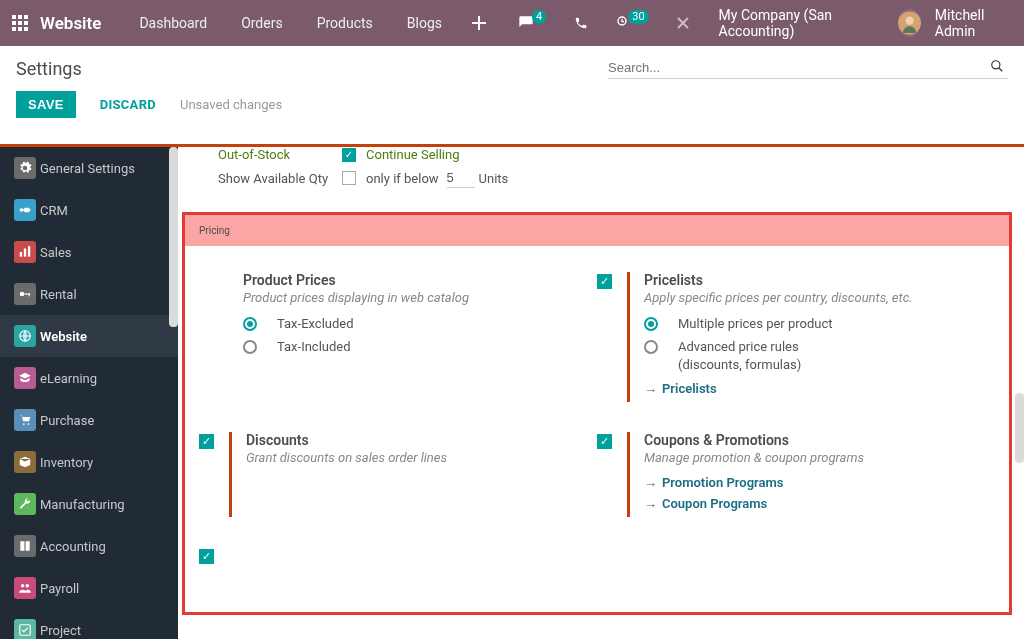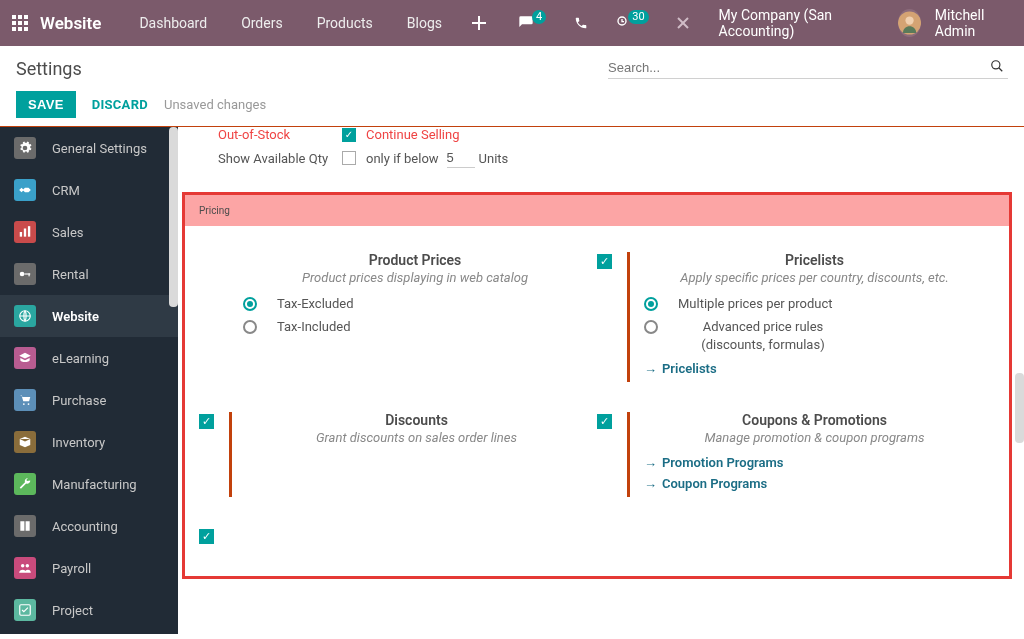--- a/index.html
+++ b/index.html
@@ -20,30 +20,30 @@
 
   
   .header-row { display: flex; align-items: center; padding: 12px 16px 6px 16px; }
   .page-title { font-size: 18px; color: #4c4c4c; flex: 0 0 auto; }
   .header-spacer { flex: 1; }
   .search-wrap { width: 400px; border-bottom: 1px solid #d0d0d0; display: flex; align-items: center; padding-bottom: 2px; }
   .search-input { flex: 1; border: none; outline: none; font-size: 13px; color: #888; background: transparent; }
   .search-icon { color: #5b5b5b; padding: 0 4px; }
 
   
-  .action-bar { padding: 6px 16px 8px 16px; display: flex; align-items: center; gap: 16px; border-bottom: 1px solid #c2410c; }
+  .action-bar { padding: 6px 16px 26px 16px; display: flex; align-items: center; gap: 24px; border-bottom: 3px solid #c2410c; }
   .btn-save { background: #00a09d; color: #fff; border: none; padding: 6px 12px; font-weight: 700; font-size: 13px; cursor: pointer; letter-spacing: 0.3px; }
   .btn-discard { color: #00a09d; font-weight: 700; font-size: 13px; cursor: pointer; letter-spacing: 0.3px; }
   .unsaved { color: #999; font-size: 13px; }
 
   
   .main { display: flex; height: calc(639px - 46px - 48px - 38px); }
   .sidebar-wrap { width: 178px; background: #212b36; overflow: hidden; position: relative; }
   .sidebar { height: 100%; overflow-y: auto; }
-  .sidebar-item { display: flex; align-items: center; gap: 16px; padding: 10px 14px; color: #c8c8c8; font-size: 13px; cursor: pointer; }
+  .sidebar-item { display: flex; align-items: center; gap: 4px; padding: 10px 14px; color: #c8c8c8; font-size: 13px; cursor: pointer; }
   .sidebar-item > .side-icon-wrap { flex: 0 0 22px; }
   .sidebar-item > span:last-child { flex: 1; overflow: hidden; white-space: nowrap; text-overflow: ellipsis; }
   .sidebar-item.active { background: #2f3a45; color: #fff; font-weight: 600; }
   .side-icon-wrap { width: 22px; height: 22px; display: inline-flex; align-items: center; justify-content: center; border-radius: 3px; }
   .side-icon-wrap svg { width: 14px; height: 14px; }
   .sidebar-scrollbar { position: absolute; right: 0; top: 0; width: 9px; height: 180px; background: #dadada; border-radius: 4px; }
 
   
   .content-wrap { flex: 1; overflow-y: auto; position: relative; }
   .content { padding: 0 0 20px 0; }
@@ -52,21 +52,21 @@
   
   .partial-row { display: flex; align-items: center; padding: 2px 0 4px 40px; color: #555; font-size: 13px; }
   .partial-check { width: 14px; height: 14px; border: 1px solid #aaa; display: inline-flex; align-items: center; justify-content: center; margin: 0 10px 0 48px; }
   .partial-check.checked { background: #00a09d; border-color: #00a09d; }
   .partial-check.checked::after { content: "✓"; color: #fff; font-size: 10px; }
   .units-input { border: none; border-bottom: 1px solid #ccc; width: 28px; text-align: left; font-size: 13px; color: #555; margin: 0 4px 0 2px; padding: 2px 0; }
 
   
   .red-border { border: 3px solid #e53935; margin: 10px 12px 6px 4px; }
   .section-title-bar { background: #fca5a5; padding: 10px 14px; font-size: 10px; font-weight: 400; color: #4c4c4c; }
-  .section-body { padding: 20px 14px 8px 14px; display: flex; flex-wrap: wrap; text-align: center; }
+  .section-body { padding: 20px 14px 24px 14px; display: flex; flex-wrap: wrap; }
   .setting-block { width: 50%; display: flex; padding: 6px 10px 24px 0; }
   .check-col { width: 30px; padding-top: 2px; display: flex; justify-content: flex-start; }
   .body-col { flex: 1; border-left: 3px solid #c2410c; padding-left: 14px; }
   .block-title { font-size: 14px; font-weight: 600; color: #4c4c4c; margin-bottom: 2px; }
   .block-desc { font-size: 13px; color: #888; margin-bottom: 10px; font-style: italic; }
   .checkbox { width: 15px; height: 15px; border: 1px solid #999; display: inline-flex; align-items: center; justify-content: center; background: #fff; cursor: pointer; }
   .checkbox.checked { background: #00a09d; border-color: #00a09d; }
   .checkbox.checked::after { content: "✓"; color: #fff; font-size: 11px; line-height: 1; }
   .radio-row { display: flex; align-items: flex-start; gap: 20px; margin: 5px 0; }
   .radio { width: 14px; height: 14px; border: 2px solid #00a09d; border-radius: 50%; display: inline-flex; align-items: center; justify-content: center; flex: 0 0 auto; margin-top: 2px; cursor: pointer; }
@@ -270,21 +270,21 @@
           <span>Project</span>
         </div>
         <div class="sidebar-item"></div>
       </div>
     <div class="sidebar-scrollbar"></div>
   </div>
 
   <div class="content-wrap">
     <div class="content">
 
-      <div class="partial-row" style="margin-top:-2px; color:#ef4444">
+      <div class="partial-row" style="margin-top:-2px; color:#4d7c0f">
         <span style="width:120px;">Out-of-Stock</span>
         <span class="partial-check checked" style="margin-left:4px;"></span>
         <span>Continue Selling</span>
       </div>
       <div class="partial-row" style="padding-bottom:14px;">
         <span style="width:120px;">Show Available Qty</span>
         <span class="partial-check" style="margin-left:4px;"></span>
         <span>only if below</span>
         <input class="units-input" style="margin-left: 8px;" value="5">
         <span>Units</span>

